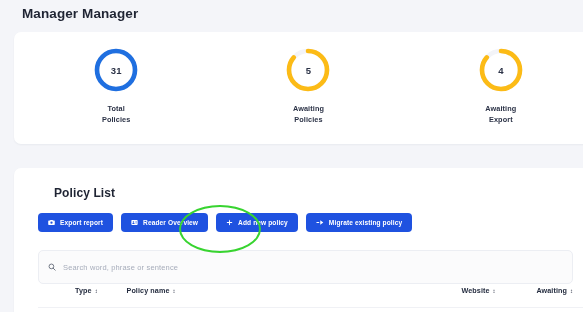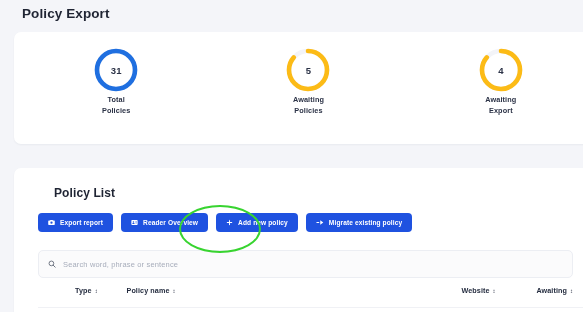--- a/index.html
+++ b/index.html
@@ -62,21 +62,21 @@
     position: absolute;
     left: 0; right: 0; top: 0; bottom: 0;
     display: flex;
     align-items: center;
     justify-content: center;
     font-size: 9.5px;
     font-weight: bold;
     color: #2b3246;
   }
   .stat-label {
-    margin-top: 0;
+    margin-top: 9px;
     text-align: center;
     font-size: 7.3px;
     font-weight: bold;
     line-height: 1.55;
     color: #2b3246;
     letter-spacing: 0.1px;
   }
 
   
   .list-title {
@@ -127,21 +127,21 @@
     pointer-events: none;
     z-index: 5;
   }
 
   
   .search-wrap {
     position: absolute;
     left: 24px;
     right: 24px;
     top: 82px;
-    height: 28px;
+    height: 34px;
     background: #fbfbfc;
     border: 1px solid #eceef3;
     border-radius: 5px;
     display: flex;
     align-items: center;
     padding: 0 9px;
     gap: 7px;
   }
   .search-wrap svg { display: block; flex: none; }
   .search-input {
@@ -183,21 +183,21 @@
   .th-created { width: 80px; }
   .sort {
     font-size: 6px;
     line-height: 1;
     color: #2b3246;
   }
 </style>
 </head>
 <body>
 
-<div class="page-title">Policy Export</div>
+<div class="page-title">Manager Manager</div>
 
 <div class="card" id="stats-card">
   <div class="stats-row">
 
     <div class="stat">
       <div class="donut">
         <svg width="48" height="48" viewBox="0 0 48 48" aria-hidden="true">
           <circle cx="24" cy="24" r="19" fill="none" stroke="#eef1f7" stroke-width="4.6"></circle>
           <circle cx="24" cy="24" r="19" fill="none" stroke="#1f6fe0" stroke-width="4.6" stroke-linecap="round" stroke-dasharray="119.4 119.4" stroke-dashoffset="0" transform="rotate(-90 24 24)"></circle>
         </svg>

